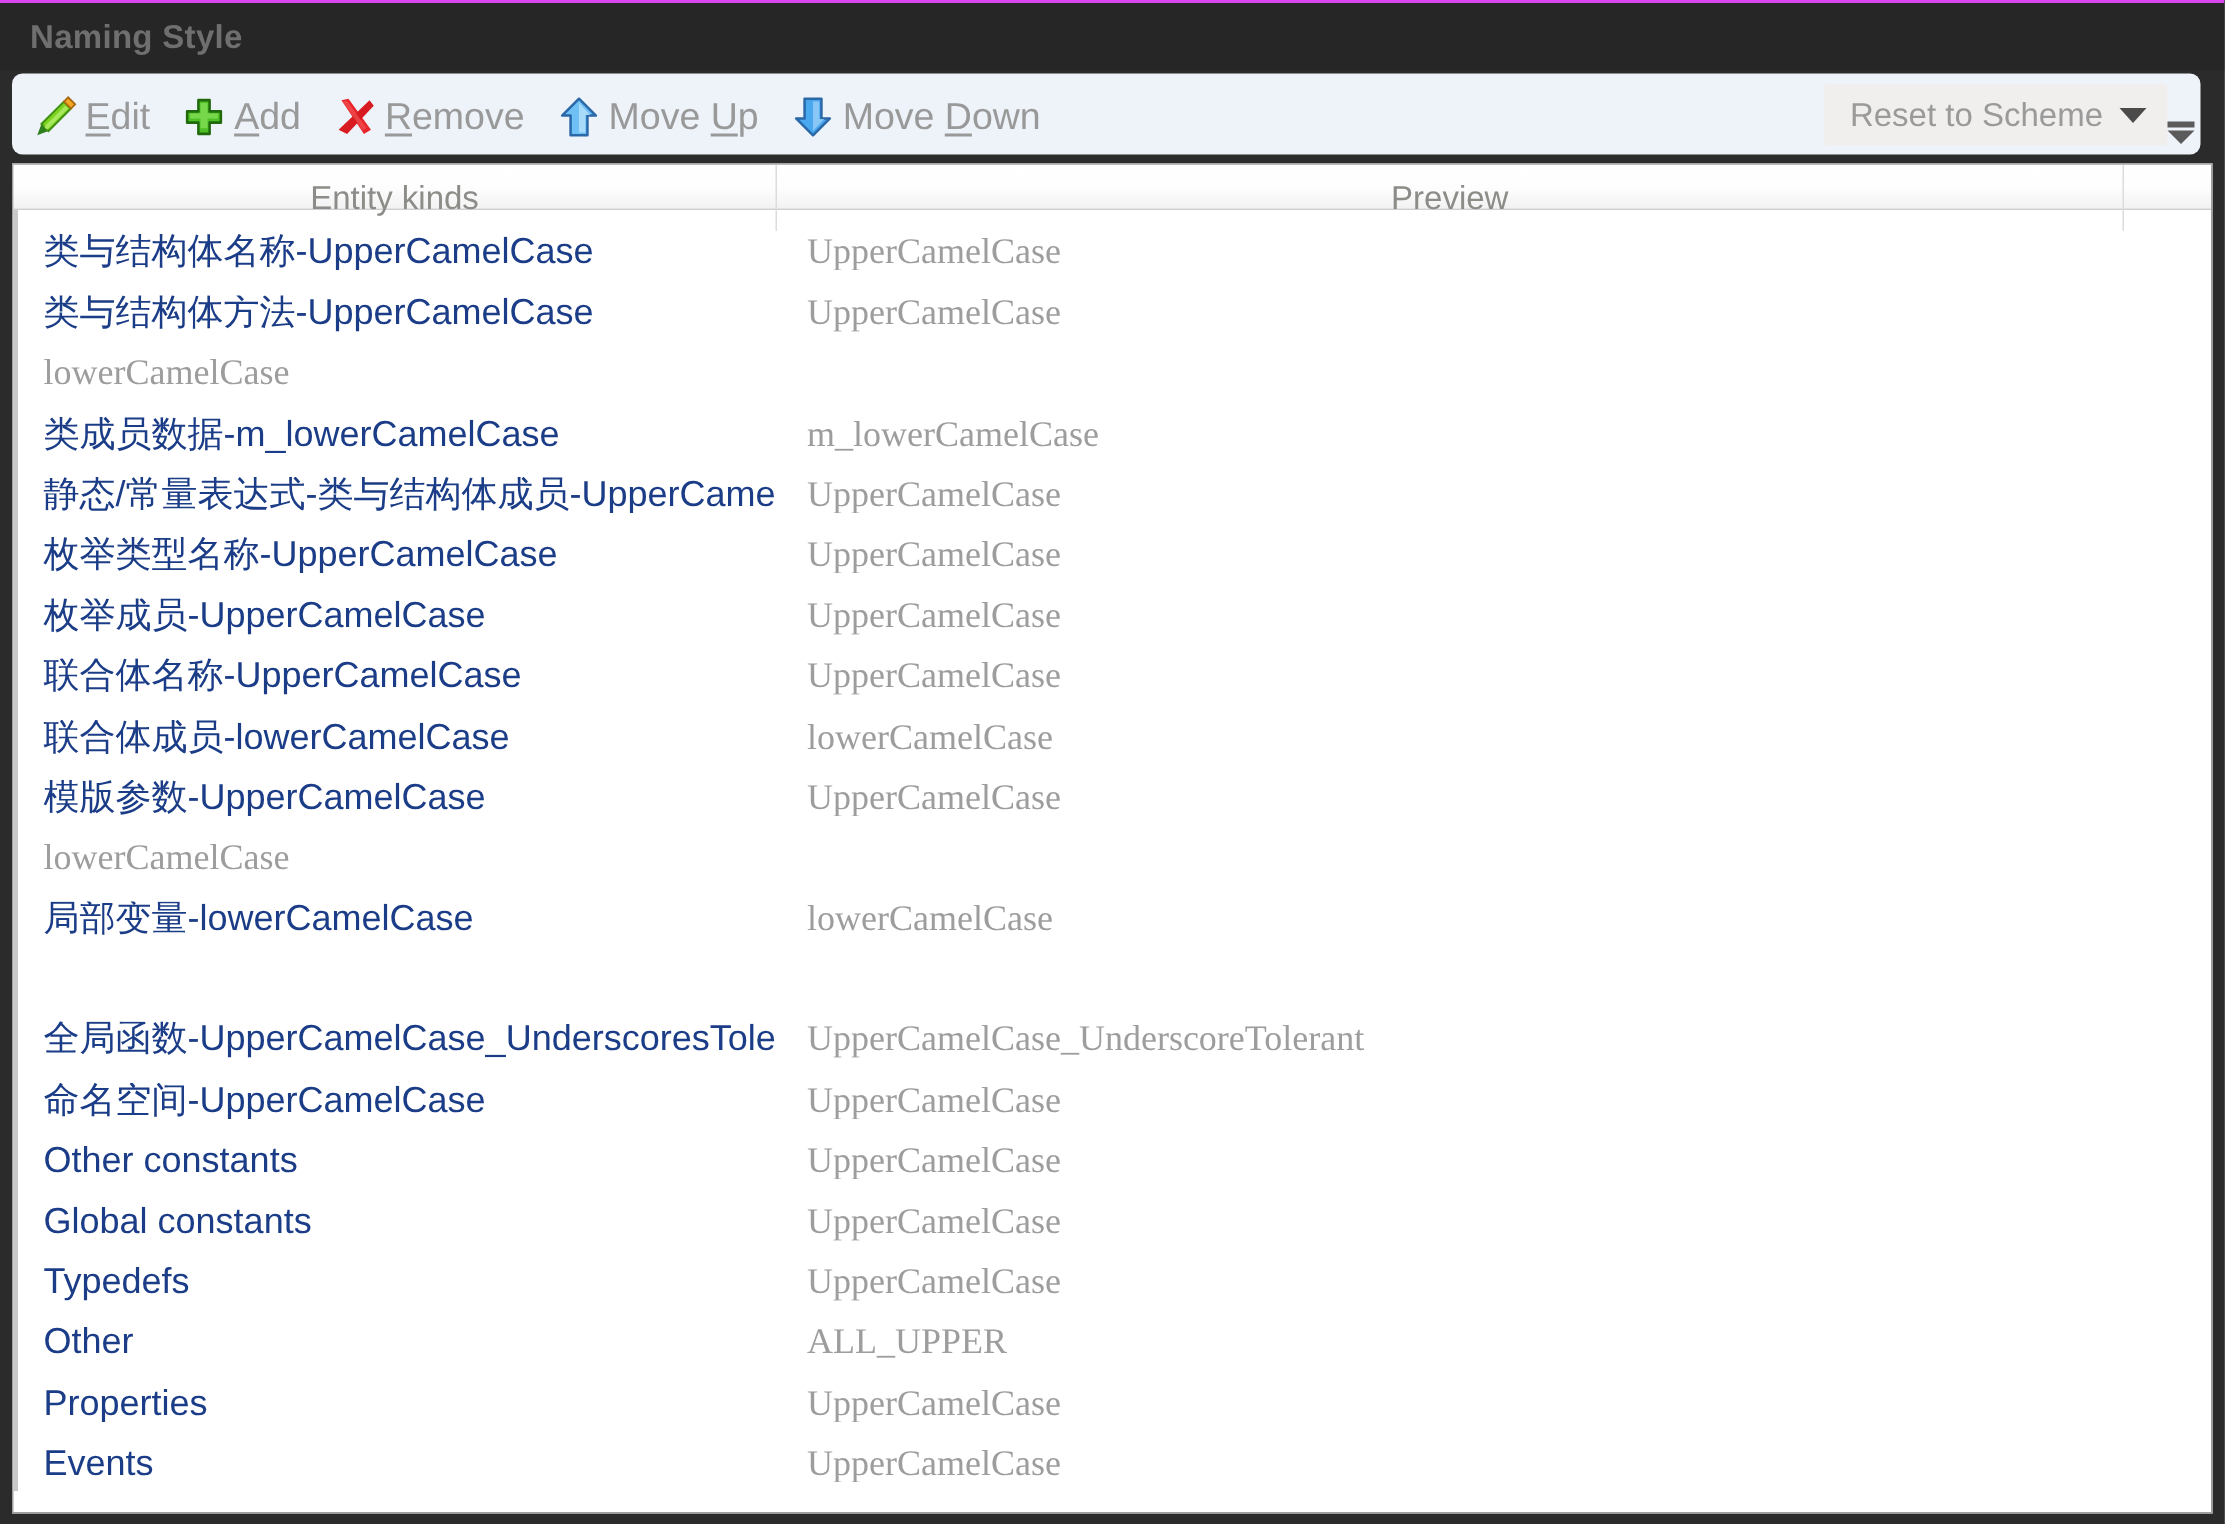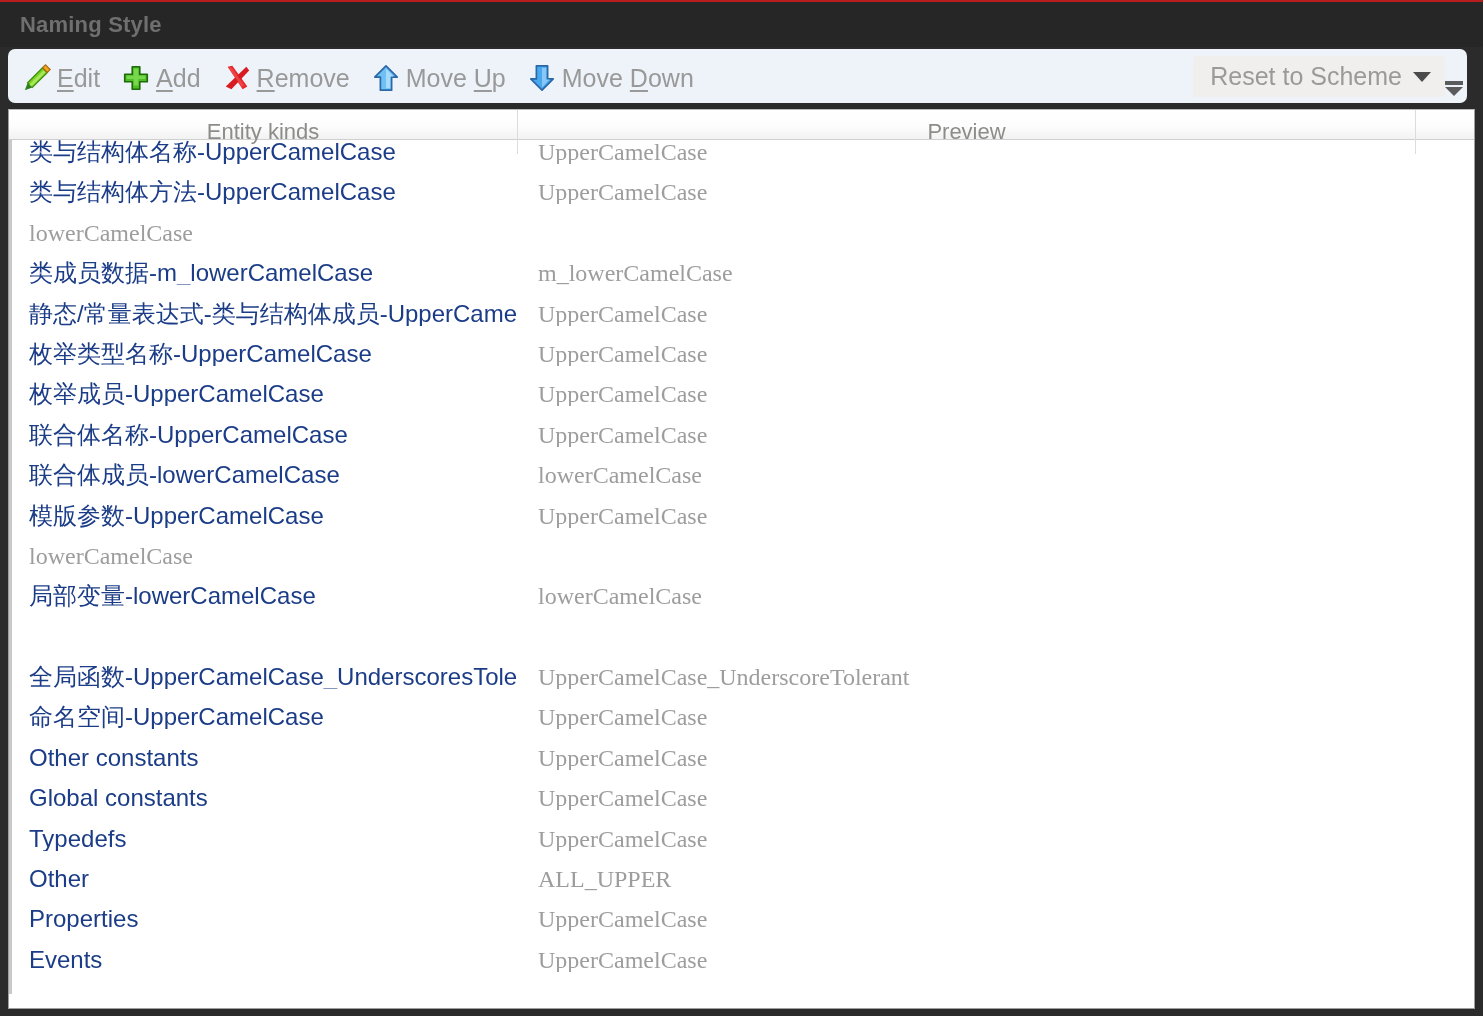--- a/index.html
+++ b/index.html
@@ -24,21 +24,21 @@
     box-sizing: border-box;
   }
 
   
   .titlebar {
     position: absolute;
     left: 0; top: 0;
     width: 1483px;
     height: 47px;
     background: #262626;
-    border-top: 2px solid #b91c1c;
+    border-top: 2px solid #d946ef;
     box-sizing: border-box;
   }
   .titlebar-text {
     position: absolute;
     left: 20px;
     top: 10px;
     font-size: 22px;
     font-weight: bold;
     color: #6f6f6f;
     letter-spacing: .2px;
@@ -99,21 +99,21 @@
     height: 41px;
     display: flex;
     align-items: center;
     padding: 0 14px 0 17px;
     background: #f0efee;
     border-radius: 3px;
     cursor: default;
     white-space: nowrap;
   }
   .reset-label {
-    font-size: 25px;
+    font-size: 22px;
     color: #9a9a9a;
     line-height: 1;
     white-space: nowrap;
   }
   .reset-caret {
     margin-left: 11px;
     width: 0; height: 0;
     border-left: 9px solid transparent;
     border-right: 9px solid transparent;
     border-top: 10px solid #4b4b4b;
@@ -180,21 +180,21 @@
   .th-extra   { width: 58px; border-right: none; }
 
   .tbody {
     position: relative;
     height: 854px;
     overflow: hidden;
   }
   .row {
     display: flex;
     height: 40.4px;
-    align-items: flex-start;
+    align-items: flex-end;
     box-sizing: border-box;
     cursor: default;
   }
   .cell-entity {
     width: 509px;
     box-sizing: border-box;
     padding-left: 20px;
     padding-right: 2px;
     font-size: 24px;
     color: #1b3c87;

